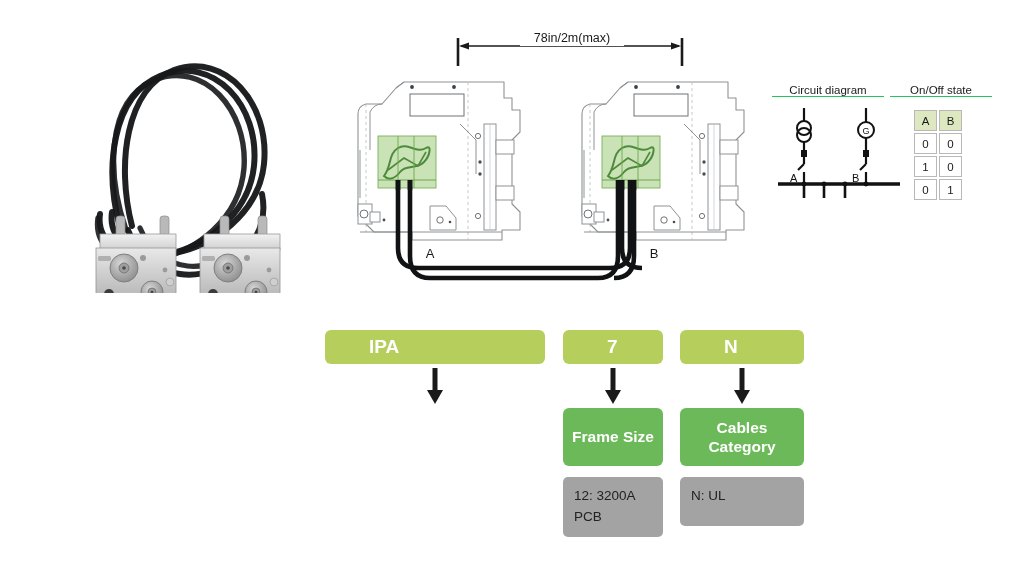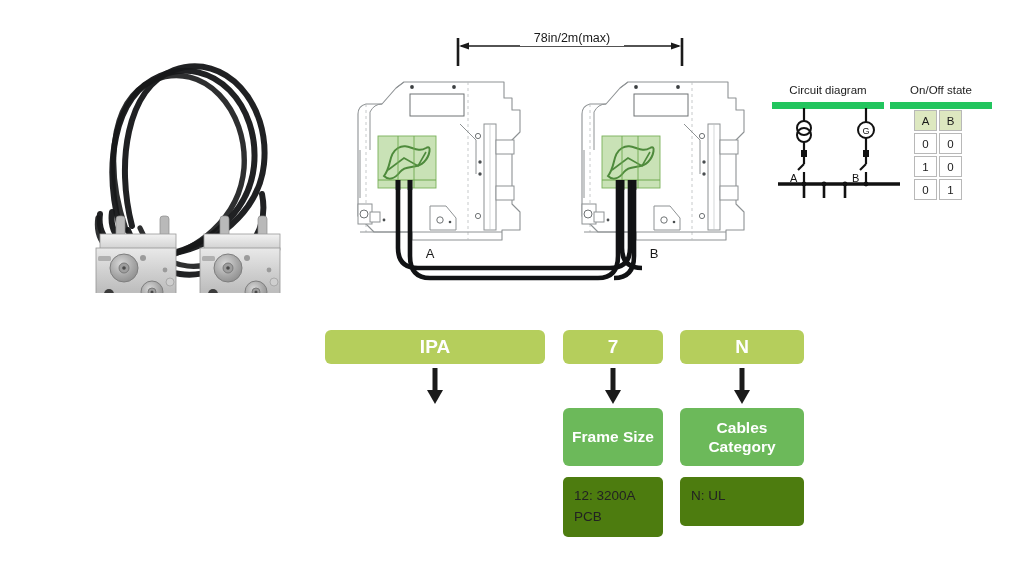--- a/index.html
+++ b/index.html
@@ -53,22 +53,22 @@
   .circ-headers {
     position: absolute;
     left: 0; top: 0;
     width: 220px;
     display: flex;
   }
   .circ-head {
     font-size: 11.5px;
     color: #1a1a1a;
     text-align: center;
-    padding-bottom: 6px;
-    border-bottom: 7px solid #22c55e;
+    padding-bottom: 0;
+    border-bottom: 1px solid #22c55e;
   }
   .circ-head.left  { width: 112px; }
   .circ-head.right { width: 102px; margin-left: 6px; text-align: center; }
 
   #schematic {
     position: absolute;
     left: 2px;
     top: 22px;
   }
 
@@ -109,24 +109,24 @@
   }
   .col.c1 { left: 0;   width: 220px; }
   .col.c2 { left: 238px; width: 100px; }
   .col.c3 { left: 355px; width: 124px; }
 
   .chip-top {
     background: #b5ce5c;
     border-radius: 6px;
     height: 34px;
     line-height: 34px;
-    text-align: center;
     color: #ffffff;
     font-weight: bold;
     font-size: 19px;
+    padding-left: 44px;
   }
   .arrow-wrap {
     height: 44px;
     position: relative;
   }
   .arrow-wrap svg {
     position: absolute;
     left: 50%;
     top: 4px;
     transform: translateX(-50%);
@@ -142,21 +142,21 @@
     color: #ffffff;
     font-weight: bold;
     font-size: 15.5px;
     line-height: 1.25;
     padding: 6px 8px;
     box-sizing: border-box;
   }
   .chip-mid.tall { min-height: 58px; }
   .note-box {
     margin-top: 11px;
-    background: #4d7c0f;
+    background: #a3a3a3;
     border-radius: 5px;
     color: #222;
     font-size: 13.5px;
     line-height: 1.55;
     padding: 9px 11px;
     box-sizing: border-box;
     min-height: 49px;
   }
   .note-box.empty { background: transparent; }
 

